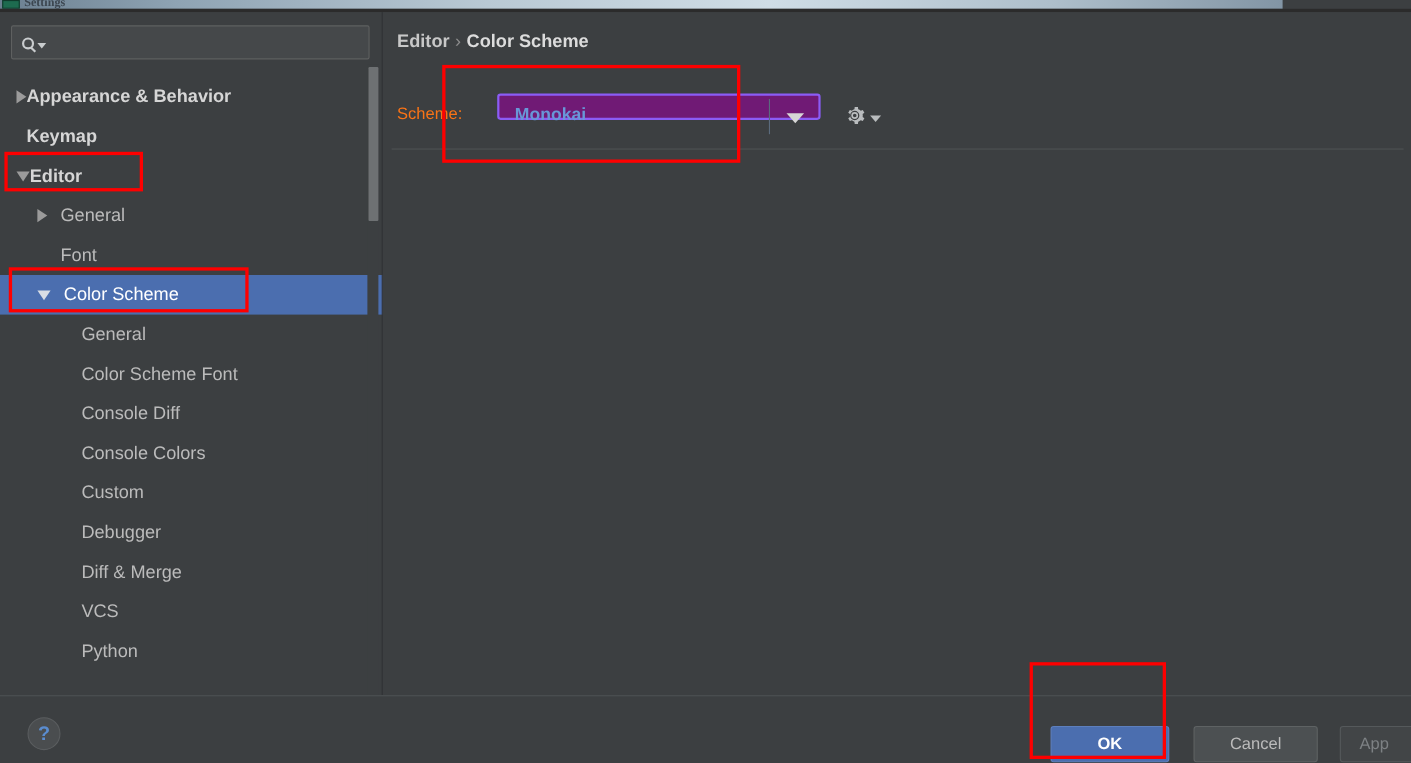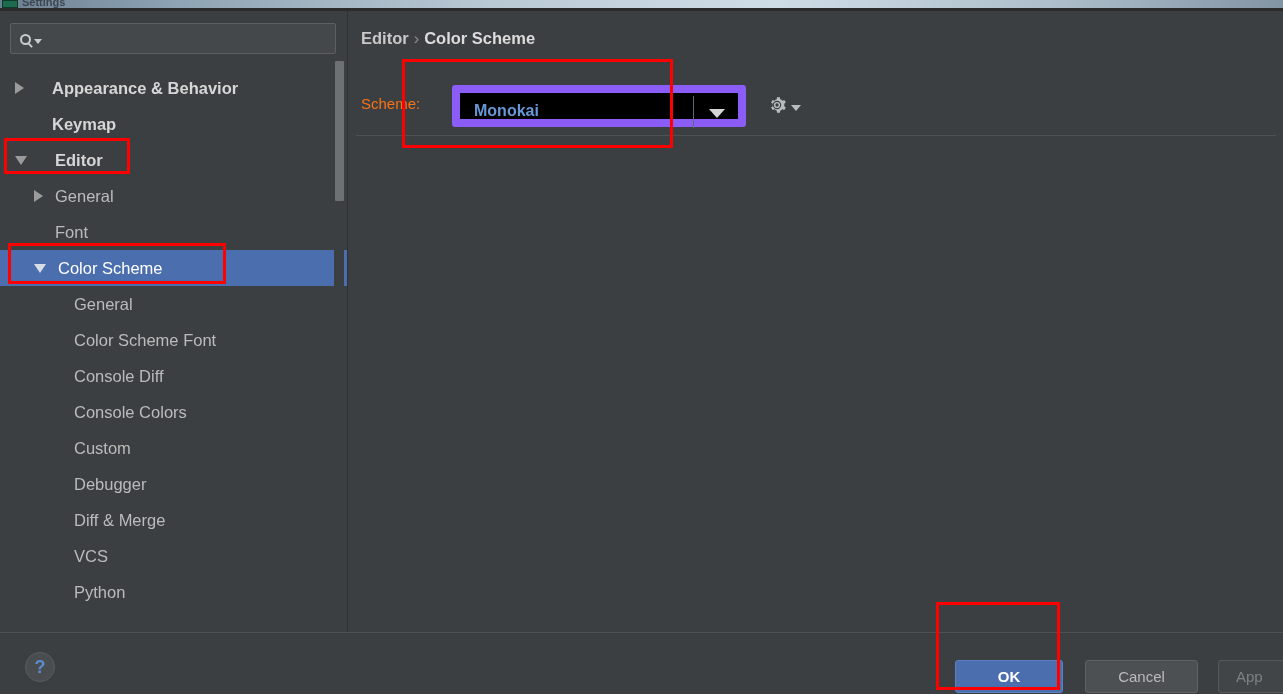--- a/index.html
+++ b/index.html
@@ -10,23 +10,24 @@
     background: #3c3f41;
     font-family: "Liberation Sans", sans-serif;
     overflow: hidden;
     position: relative;
   }
 
   
   #titlebar {
     position: absolute;
     left: 0; top: 0;
-    width: 1283px; height: 8px;
+    width: 1166px; height: 8px;
     background: linear-gradient(to right,#6b7f90 0%,#8fa4b4 14%,#b9c9d4 38%,#cfdde6 60%,#aebfcb 82%,#8295a5 100%);
     overflow: hidden;
+    font-family: Liberation Serif, serif;
   }
   #titlebar .tb-icon {
     position: absolute; left: 2px; top: 0px;
     width: 16px; height: 8px;
     background: #1d6b4f;
     border: 1px solid #0f3b2c;
   }
   #titlebar .tb-text {
     position: absolute; left: 22px; top: -4px;
     font-size: 11px; font-weight: bold; color: #3c4650;
@@ -135,21 +136,21 @@
     border-right: 6px solid transparent;
     border-top: 9px solid #9b9b9b;
   }
   .tree-row.selected .arrow.expanded { border-top-color: #d8dde5; }
   .arrow.none { width: 9px; height: 1px; }
   .tree-label { margin-left: 0; }
   .tree-row.bold .tree-label { font-weight: bold; color: #d6d6d6; }
 
   
   .lvl0 { padding-left: 15px; }
-  .lvl0 .tree-label { margin-left: 28px; }
+  .lvl0 .tree-label { margin-left: 0; }
   .lvl1 { padding-left: 34px; }
   .lvl1 .tree-label { margin-left: 12px; }
   .lvl2 { padding-left: 53px; }
   .lvl2 .tree-label { margin-left: 12px; }
 
   
   #tree-scrollbar-track {
     position: absolute;
     left: 334px; top: 48px;
     width: 10px; height: 573px;
@@ -197,23 +198,23 @@
     position: absolute;
     left: 13px; top: 84px;
     font-size: 15px;
     color: #f97316;
   }
 
   
   #scheme-combo {
     position: absolute;
     left: 104px; top: 74px;
-    width: 294px; height: 42px;
-    background: #000000;
-    border: 8px solid #8b5cf6;
+    width: 294px; height: 24px;
+    background: #701a75;
+    border: 2px solid #8b5cf6;
     border-radius: 3px;
   }
   #scheme-combo-value {
     position: absolute;
     left: 14px; top: 9px;
     font-size: 16px;
     font-weight: bold;
     color: #6897d8;
     white-space: nowrap;
   }

